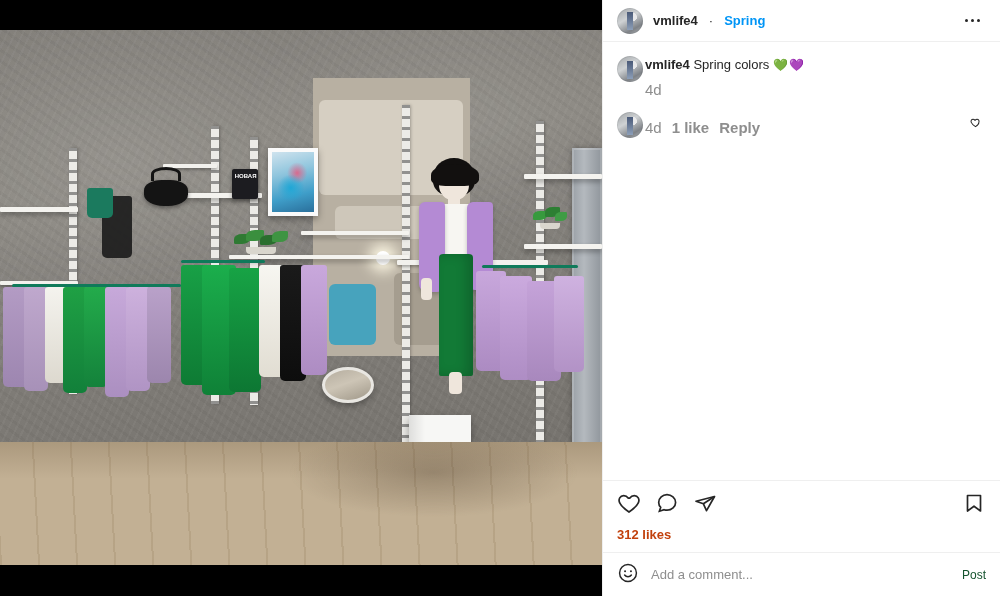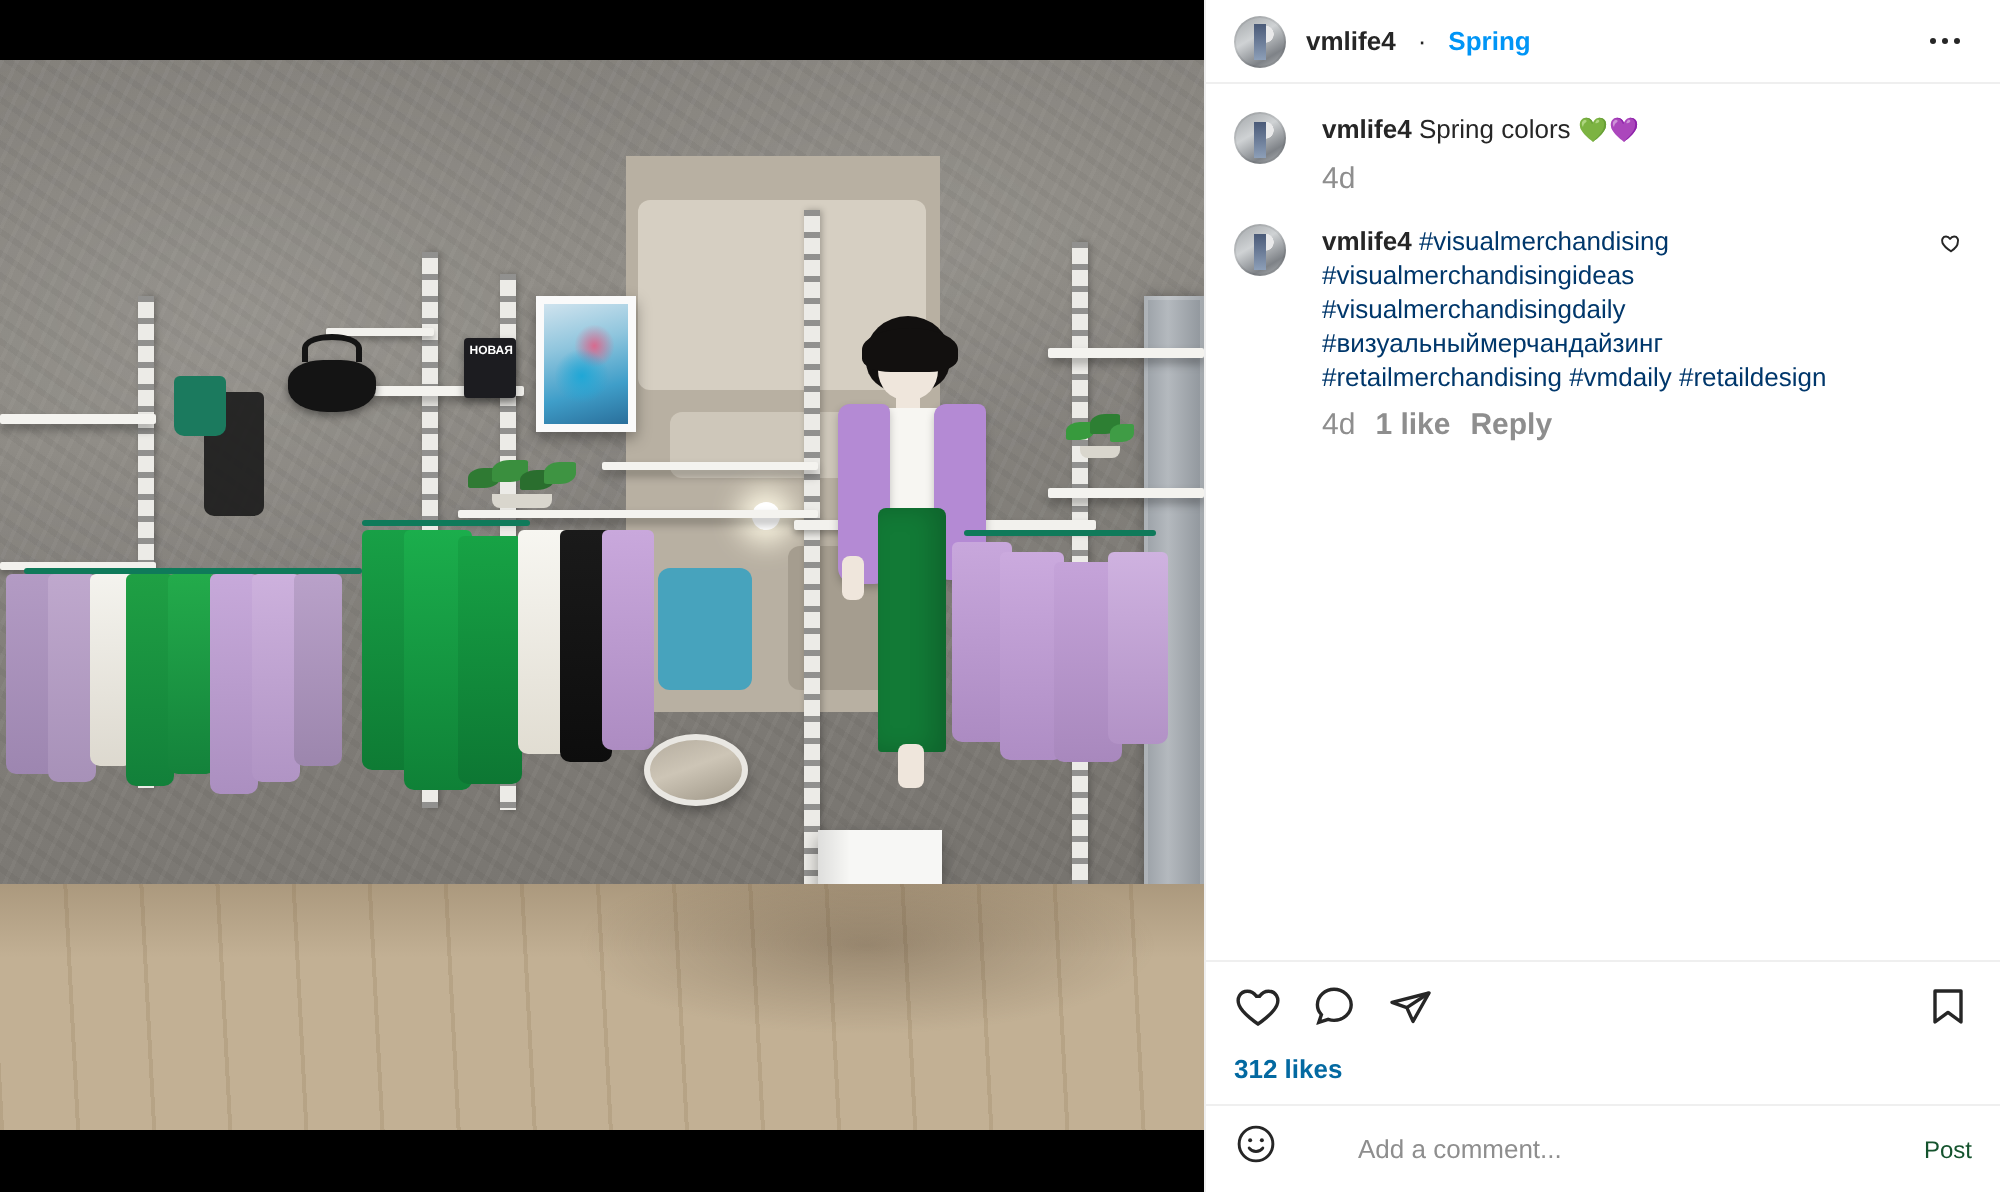--- a/index.html
+++ b/index.html
@@ -159,50 +159,49 @@
     content:""; position:absolute; left:40%; top:18%; width:22%; height:70%;
     background:linear-gradient(180deg,#4a5a78,#8d9fb8);
   }
   .hdr-name{ font-size:13px; font-weight:bold; color:#262626; }
   .dot-sep{ font-size:13px; color:#262626; margin:0 1px; }
   .follow{ font-size:13px; font-weight:bold; color:#0095f6; cursor:pointer; }
   .more{ margin-left:auto; display:flex; gap:3px; align-items:center; padding:6px; cursor:pointer; }
   .more i{ width:3px; height:3px; border-radius:50%; background:#262626; display:block; }
 
   .body{ flex:1 1 auto; overflow:hidden; padding:14px 14px 0 14px; }
-  .cmt{ display:flex; gap:18px; margin-bottom:14px; }
+  .cmt{ display:flex; gap:2px; margin-bottom:14px; }
   .cmt .av{ width:26px; height:26px; flex:0 0 26px; }
   .cmt-main{ flex:1 1 auto; min-width:0; }
   .cmt-txt{ font-size:13px; line-height:17px; color:#262626; word-wrap:break-word; }
   .uname{ font-weight:bold; color:#262626; }
   .tag{ color:#00376b; }
   .emo{ font-size:12px; letter-spacing:1px; }
   .cmt-meta{ margin-top:7px; font-size:15px; color:#8e8e8e; display:flex; gap:10px; }
   .cmt-meta span{ cursor:default; }
   .cmt-meta .act{ font-weight:bold; cursor:pointer; }
   .cmt-like{ flex:0 0 16px; padding-top:2px; }
   .hs{ width:11px; height:11px; }
 
   .actions{ border-top:1px solid #efefef; padding:10px 14px 0 14px; flex:0 0 auto; }
   .arow{ display:flex; align-items:center; gap:14px; }
   .ibtn{ cursor:pointer; display:flex; }
   .spacer{ margin-left:auto; }
-  .likes{ font-size:13px; font-weight:bold; color:#0369a1; margin-top:12px; }
+  .likes{ font-size:13px; font-weight:bold; color:#c2410c; margin-top:12px; }
   .ago{ font-size:10px; color:#8e8e8e; margin-top:5px; letter-spacing:.2px; }
 
   .addc{
     border-top:1px solid #efefef; height:44px; flex:0 0 44px;
     display:flex; align-items:center; gap:12px; padding:0 14px; margin-top:10px;
   }
   .smiley{ cursor:pointer; flex:0 0 22px; }
   .cinput{
     flex:1 1 auto; border:none; outline:none;
     font-size:13px; color:#a16207; font-family:"Liberation Sans", sans-serif;
     background:transparent;
-    margin-left:28px;
   }
   .cinput::placeholder{ color:#8e8e8e; }
   .postbtn{ font-size:12px; font-weight:normal; color:#14532d; cursor:pointer; }
 </style>
 </head>
 <body>
 
 <div class="post">
 
   <div class="media">
@@ -344,24 +343,20 @@
           </div>
           <div class="cmt-meta">
             <span>4d</span>
           </div>
         </div>
       </div>
 
       <div class="cmt">
         <div class="av"></div>
         <div class="cmt-main">
-          <div class="cmt-txt">
-            <span class="uname">vmlife4</span>
-            <span class="tag">#visualmerchandising #visualmerchandisingideas #visualmerchandisingdaily #визуальныймерчандайзинг #retailmerchandising #vmdaily #retaildesign</span>
-          </div>
           <div class="cmt-meta">
             <span>4d</span>
             <span class="act">1 like</span>
             <span class="act">Reply</span>
           </div>
         </div>
         <div class="cmt-like">
           <svg class="hs" viewBox="0 0 24 24" fill="none" stroke="#262626" stroke-width="2.2">
             <path d="M12 21s-7.5-4.9-9.3-9.2C1.3 8.4 3.2 5 6.6 5c2 0 3.4 1.1 4.2 2.3h.4C12 6.1 13.4 5 15.4 5c3.4 0 5.3 3.4 3.9 6.8C19.5 16.1 12 21 12 21z"></path>
           </svg>

